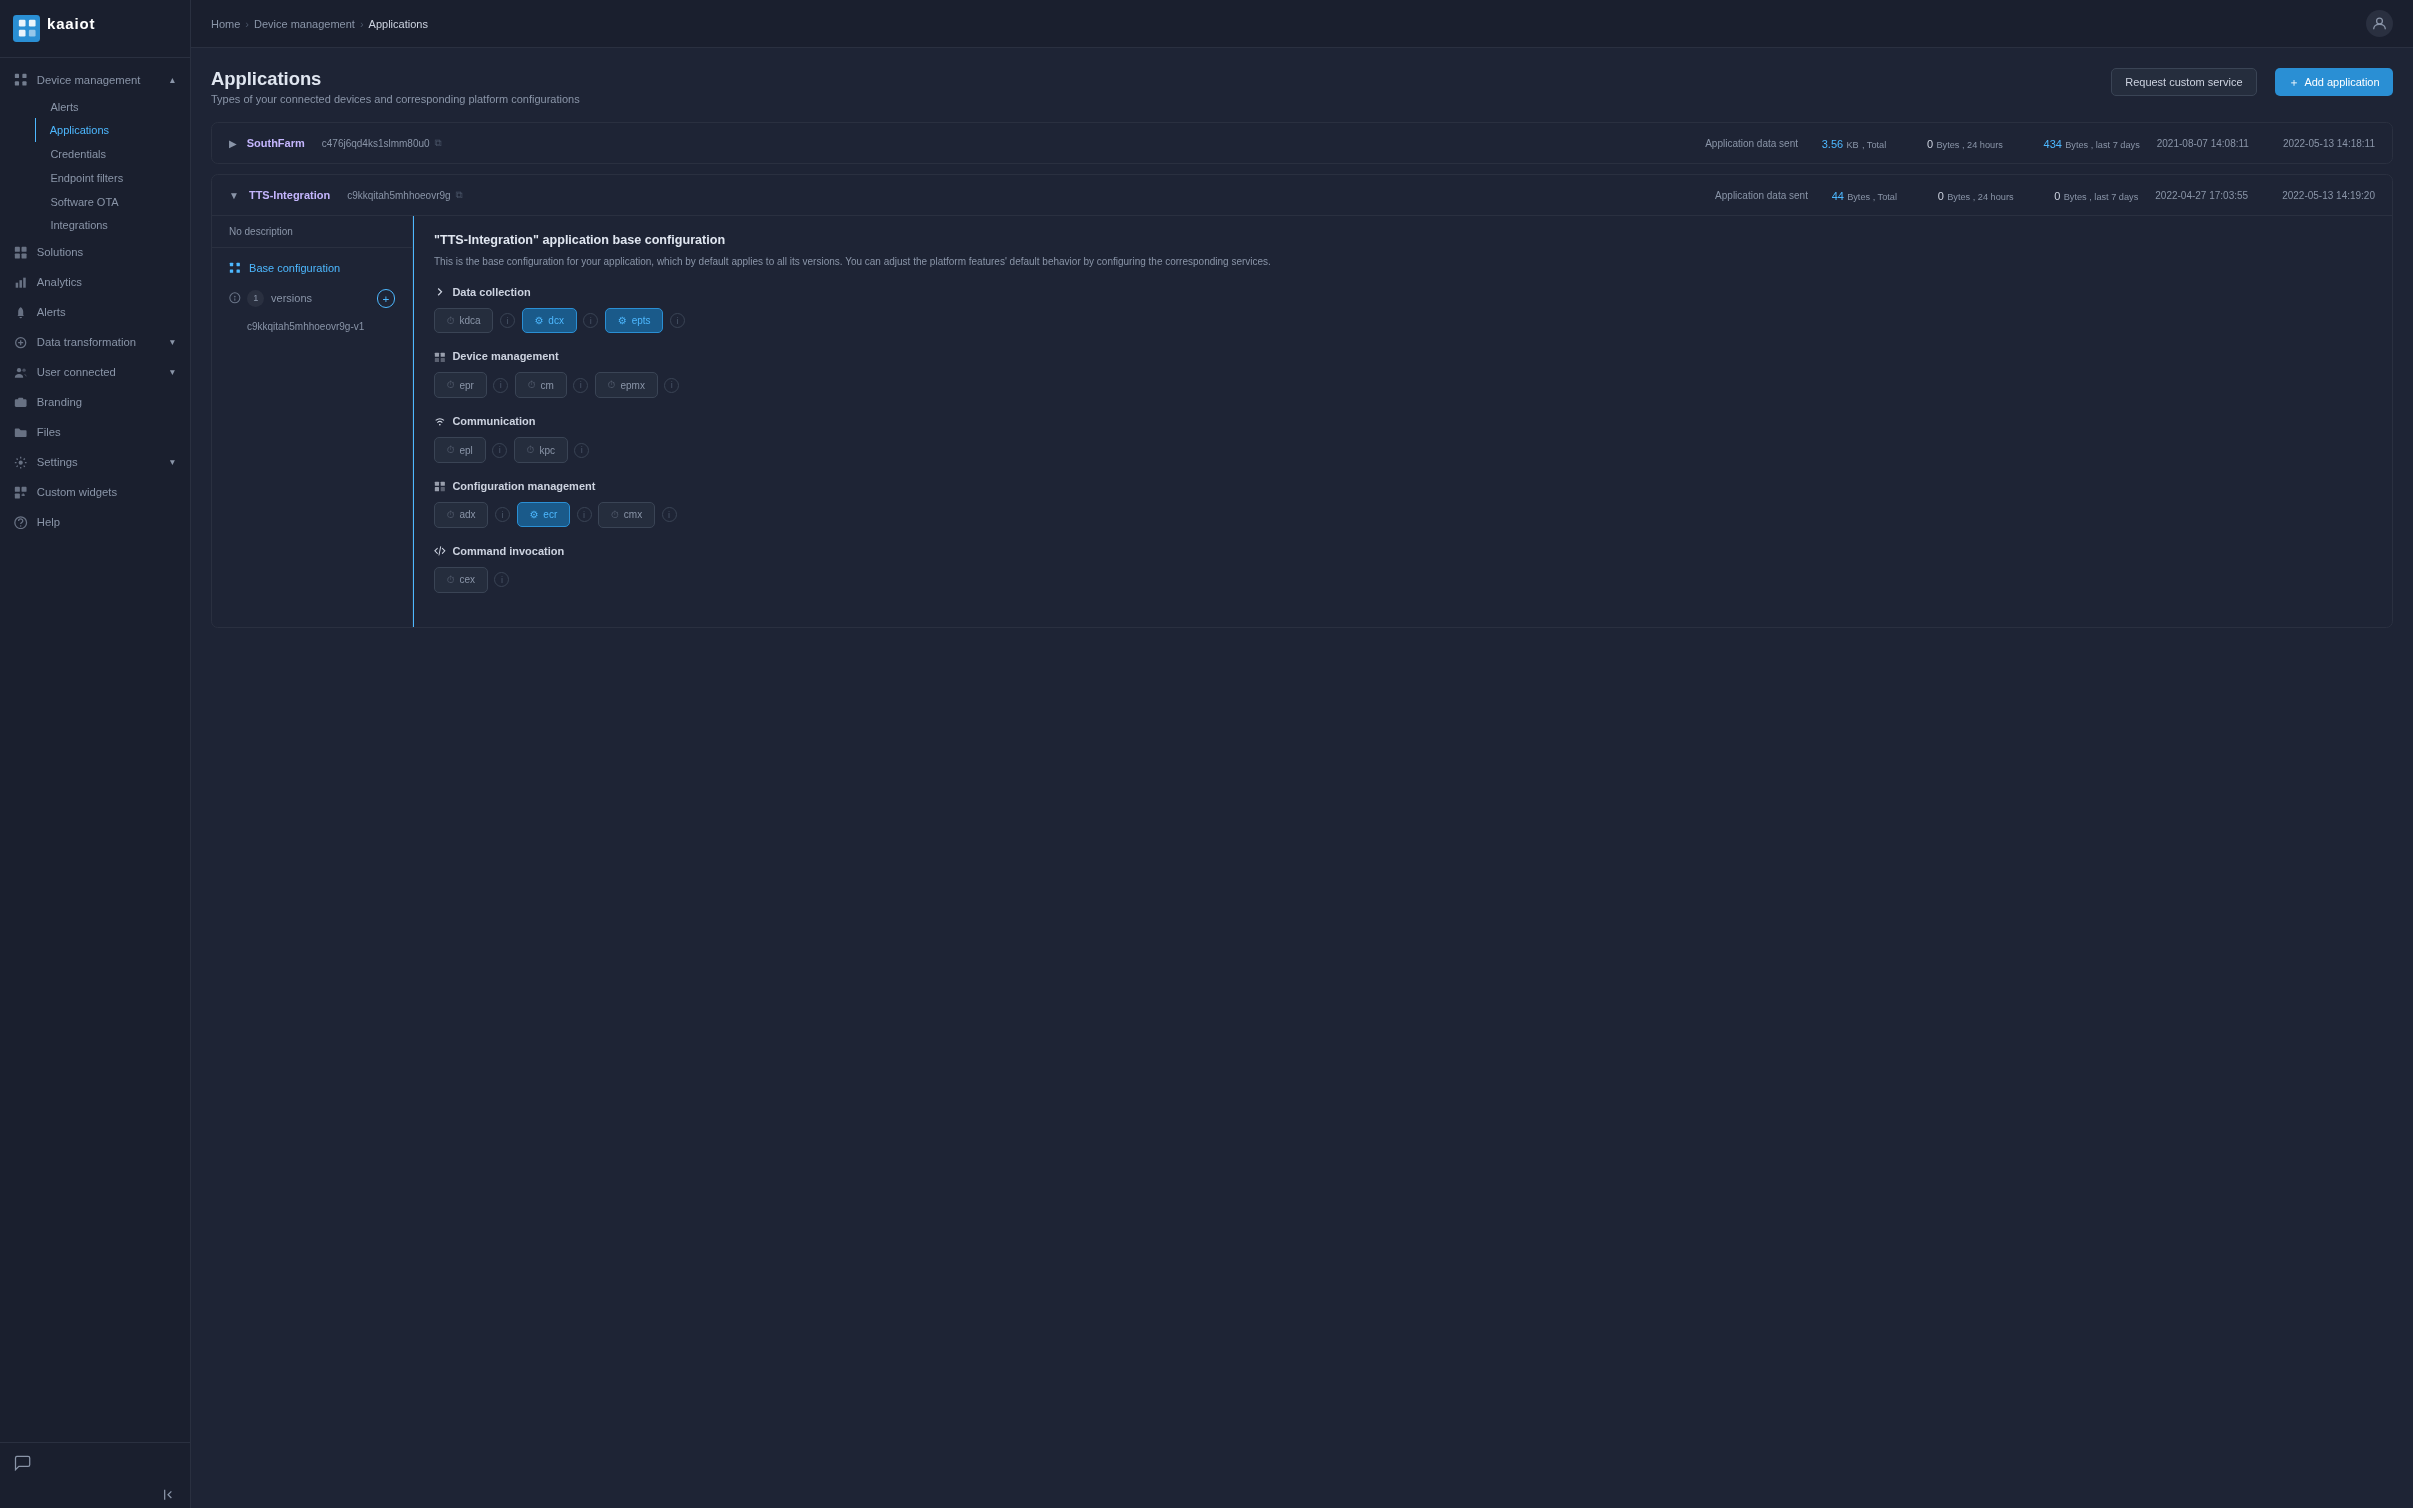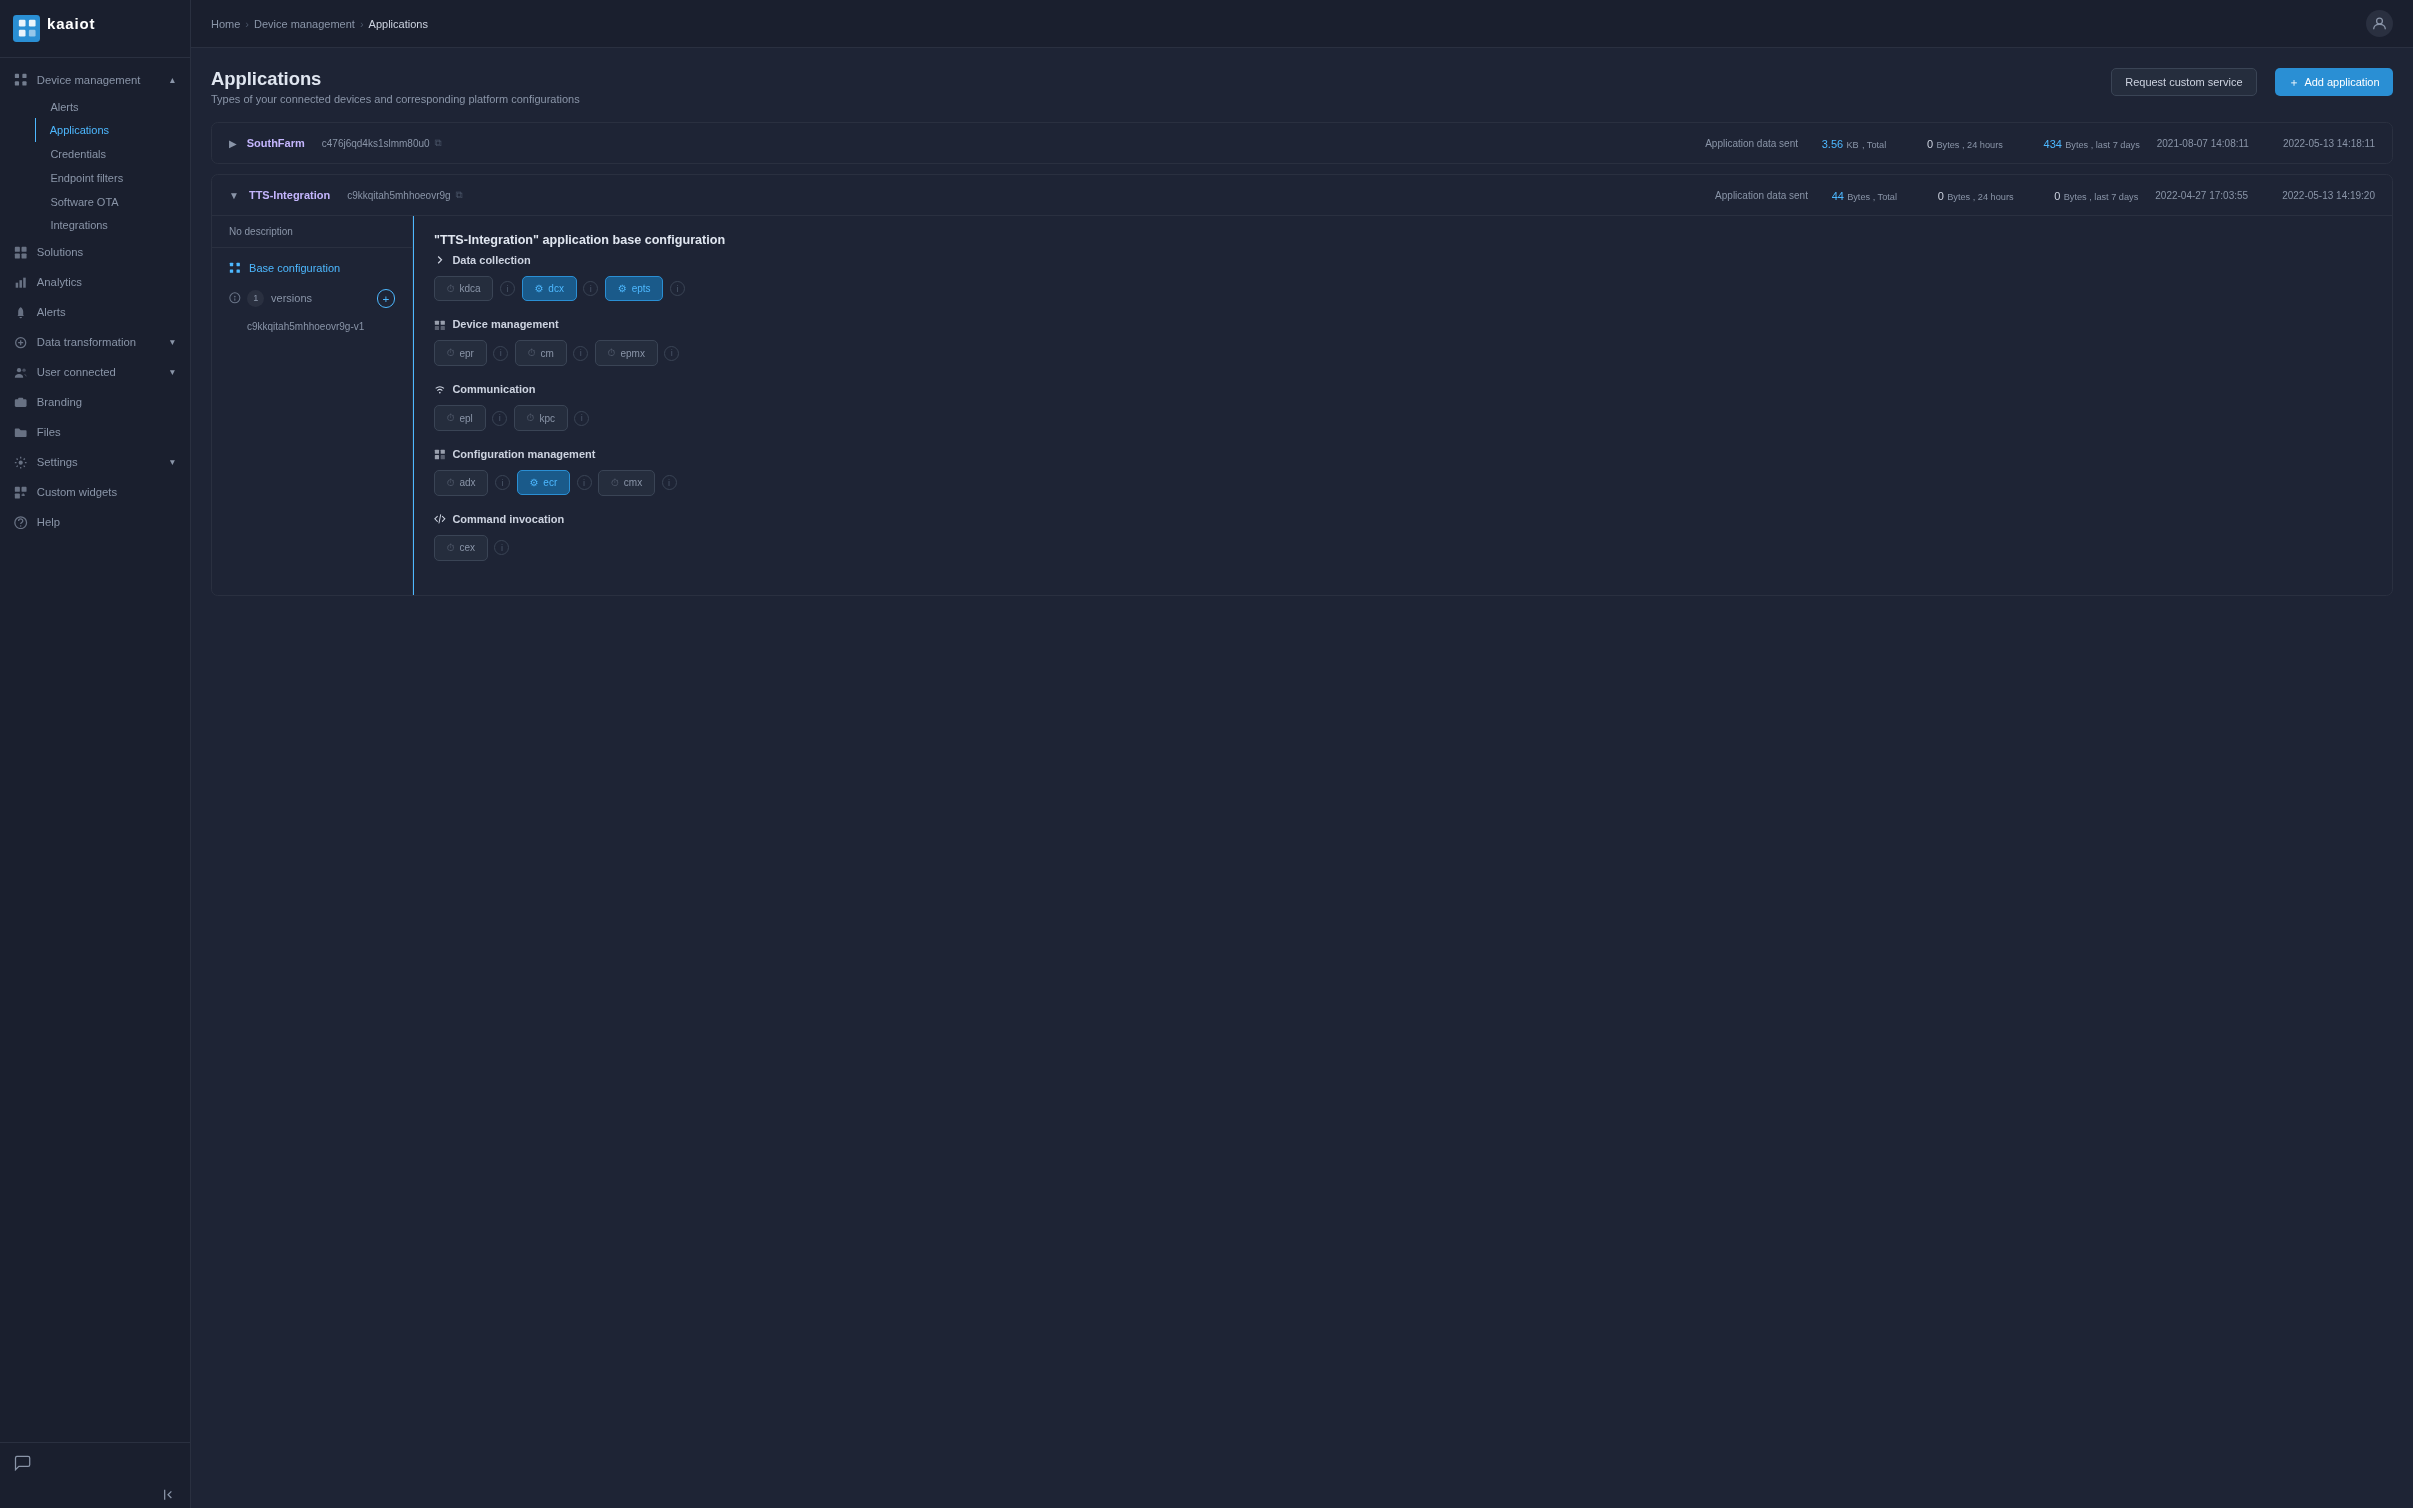--- a/index.html
+++ b/index.html
@@ -365,20 +365,21 @@
             <span class="badge">1</span>
             <span>versions</span>
             <span class="add-btn">+</span>
           </div>
 
           <div class="version-sub-item">c9kkqitah5mhhoeovr9g-v1</div>
         </div>
 
         <div class="app-content">
           <div class="config-title">"TTS-Integration" application base configuration</div>
+          <div class="config-desc">This is the base configuration for your application, which by default applies to all its versions. You can adjust the platform features' default behavior by configuring the corresponding services.</div>
 
           <div class="section-block">
             <div class="section-label">
               <svg width="11.7" height="11.7" viewBox="0 0 14 14" fill="none">
                 <path d="M5 3l4 4-4 4" stroke="#cdd3e0" stroke-width="1.5" fill="none"></path>
               </svg>
               <span>Data collection</span>
             </div>
             <div class="service-row">
               <button class="service-btn">

